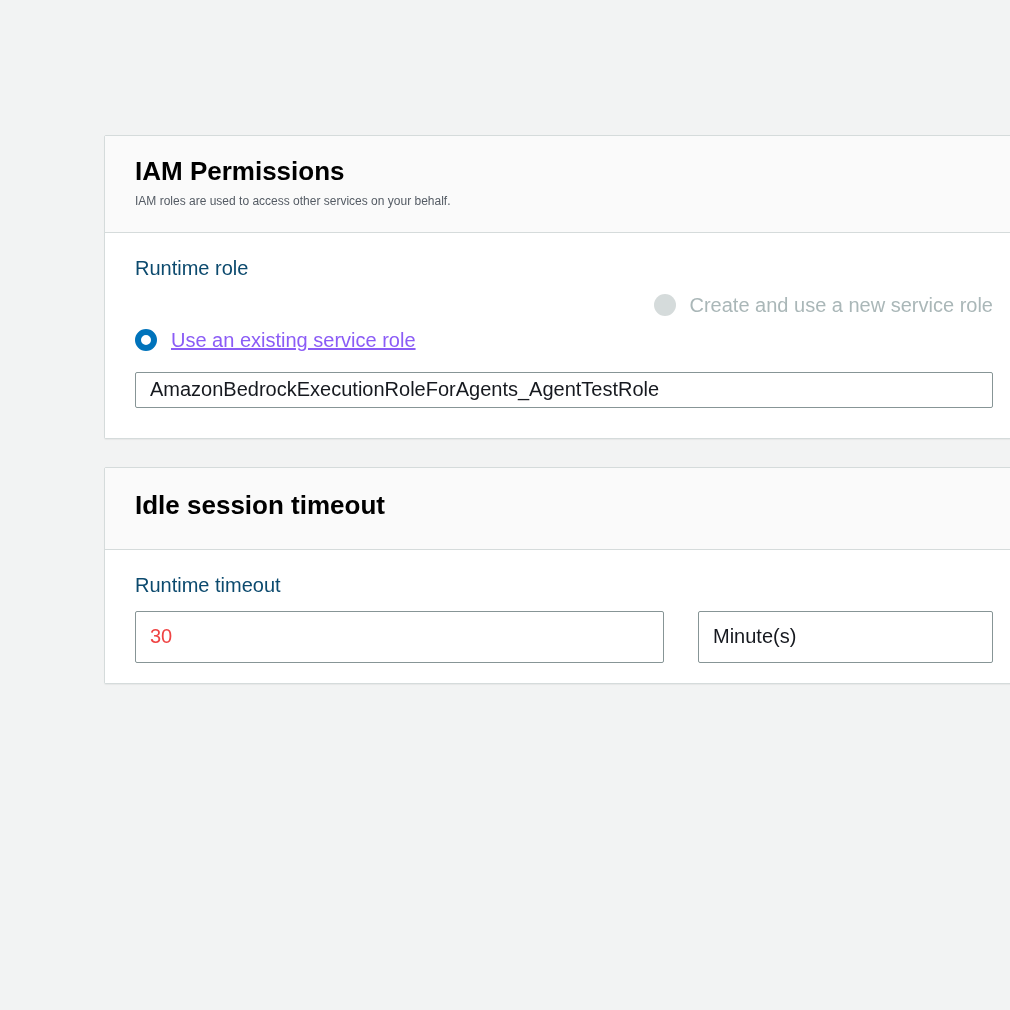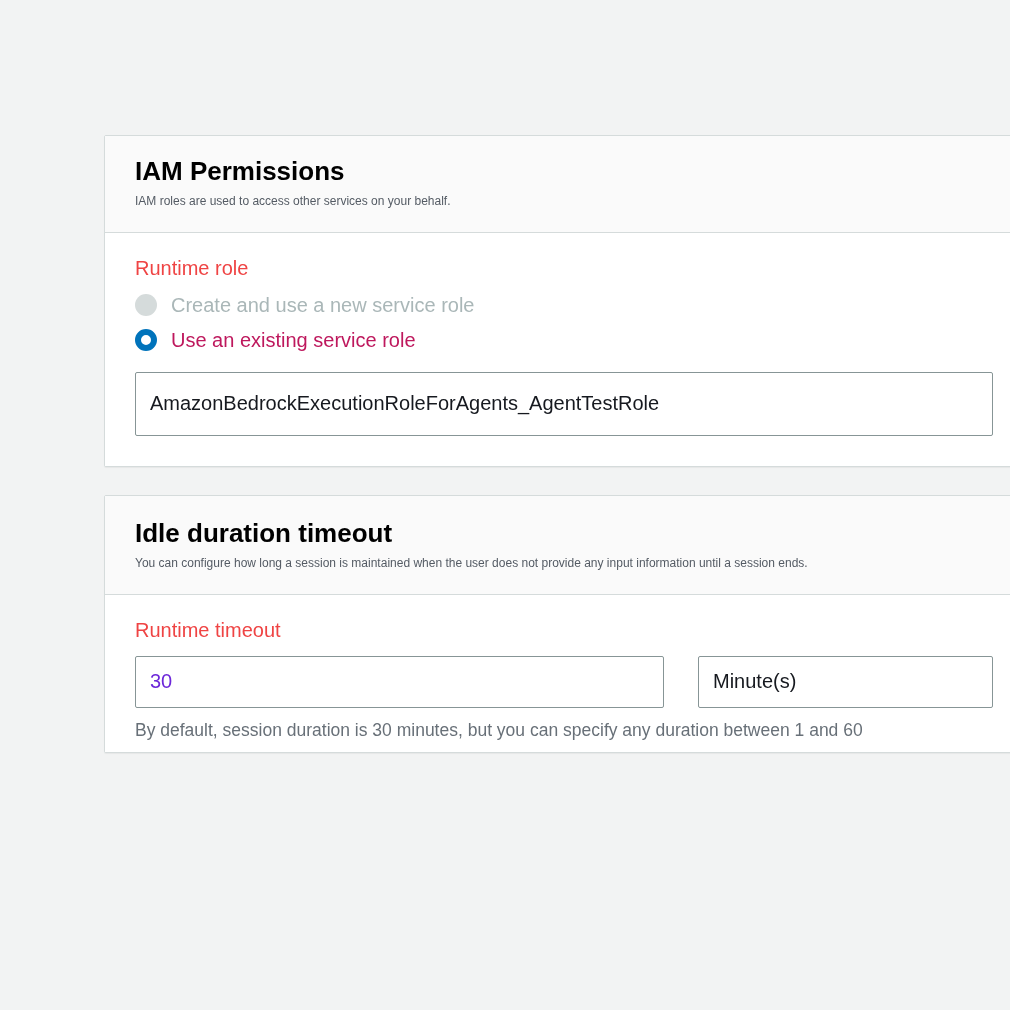--- a/index.html
+++ b/index.html
@@ -41,35 +41,36 @@
       font-size: 12px;
       color: #545b64;
       line-height: 1.4;
     }
     .panel-body {
       padding: 24px 30px 30px 30px;
       background: #fff;
     }
     .field-label {
       font-size: 20px;
-      color: #ef4444;
+      color: #0c4a6e;
       font-weight: 400;
       margin-bottom: 14px;
     }
     .radio-group {
       margin-bottom: 20px;
     }
     .radio-item {
       display: flex;
       align-items: center;
       margin-bottom: 12px;
       cursor: pointer;
     }
     .radio-item.disabled {
       cursor: default;
+      justify-content: flex-end;
     }
     .radio-circle {
       width: 22px;
       height: 22px;
       border-radius: 50%;
       margin-right: 14px;
       flex-shrink: 0;
       position: relative;
     }
     .radio-circle.unselected-disabled {
@@ -79,45 +80,46 @@
       border: 6px solid #0073bb;
       background: #fff;
     }
     .radio-label {
       font-size: 20px;
     }
     .radio-label.disabled {
       color: #aab7b8;
     }
     .radio-label.active {
-      color: #be185d;
+      color: #8b5cf6;
+      text-decoration: underline;
     }
     .text-input {
       width: 100%;
-      height: 64px;
+      height: 36px;
       border: 1px solid #879596;
       border-radius: 2px;
       padding: 0 14px;
       font-size: 20px;
       color: #16191f;
       font-family: inherit;
     }
     .timeout-row {
       display: flex;
       gap: 34px;
       margin-bottom: 10px;
     }
     .timeout-value {
       width: 550px;
       height: 52px;
       border: 1px solid #879596;
       border-radius: 2px;
       padding: 0 14px;
       font-size: 20px;
-      color: #6d28d9;
+      color: #ef4444;
       font-family: inherit;
     }
     .timeout-unit {
       flex: 1;
       height: 52px;
       border: 1px solid #879596;
       border-radius: 2px;
       padding: 16px 14px;
       font-size: 20px;
       color: #16191f;
@@ -160,26 +162,24 @@
           <span class="radio-circle selected"></span>
           <span class="radio-label active">Use an existing service role</span>
         </div>
       </div>
       <input type="text" class="text-input" value="AmazonBedrockExecutionRoleForAgents_AgentTestRole" style="">
     </div>
   </div>
 
   <div class="panel second-panel">
     <div class="panel-header">
-      <div class="panel-title">Idle duration timeout</div>
-      <div class="panel-subtitle">You can configure how long a session is maintained when the user does not provide any input information until a session ends.</div>
+      <div class="panel-title">Idle session timeout</div>
     </div>
     <div class="panel-body timeout">
       <div class="field-label">Runtime timeout</div>
       <div class="timeout-row">
         <input type="text" class="timeout-value" value="30" style="">
         <input type="text" class="timeout-unit" readonly="" value="Minute(s)" style="">
       </div>
-      <div class="helper-text">By default, session duration is 30 minutes, but you can specify any duration between 1 and 60</div>
     </div>
   </div>
 
 </div>
 
 </body></html>

